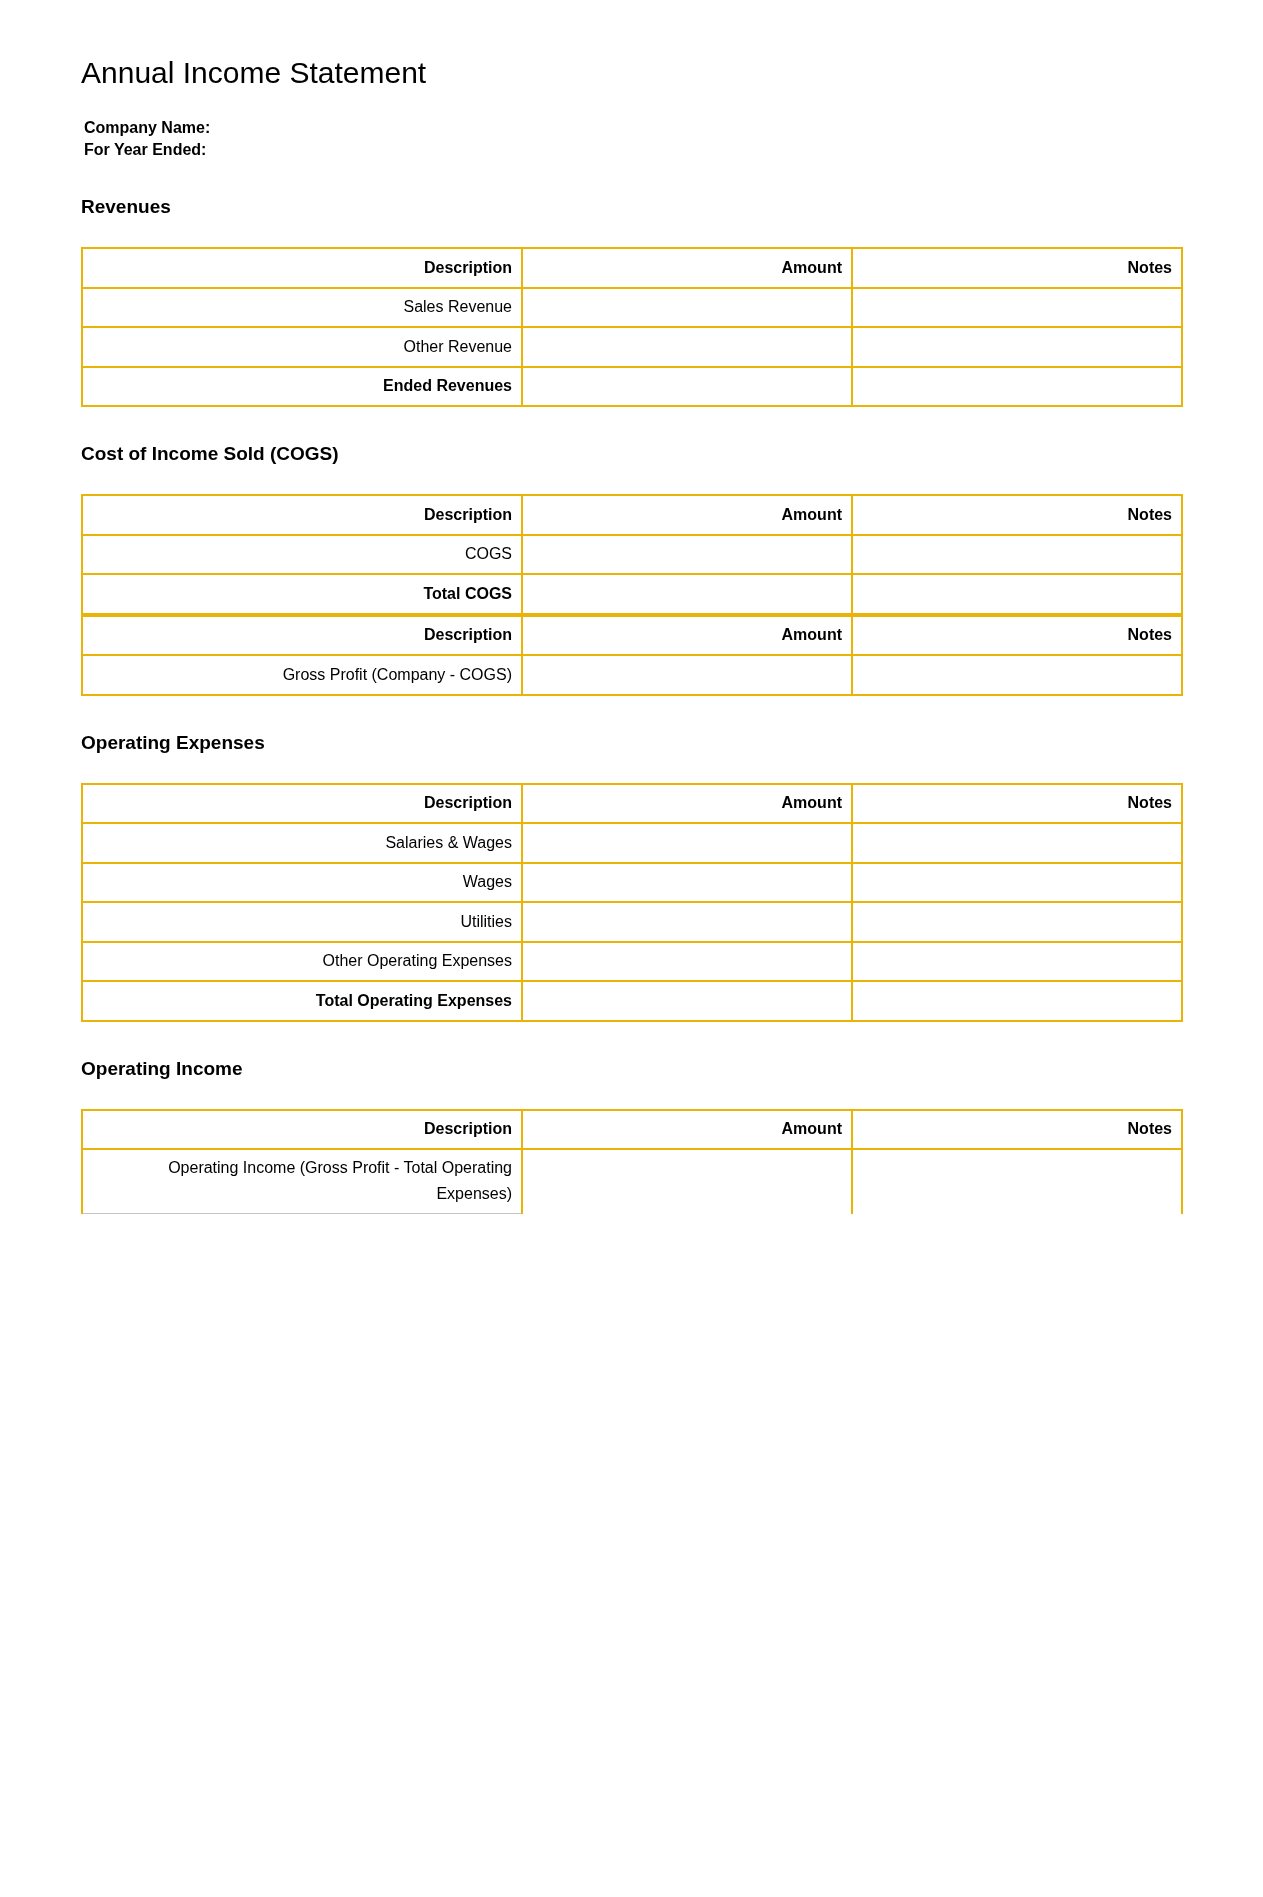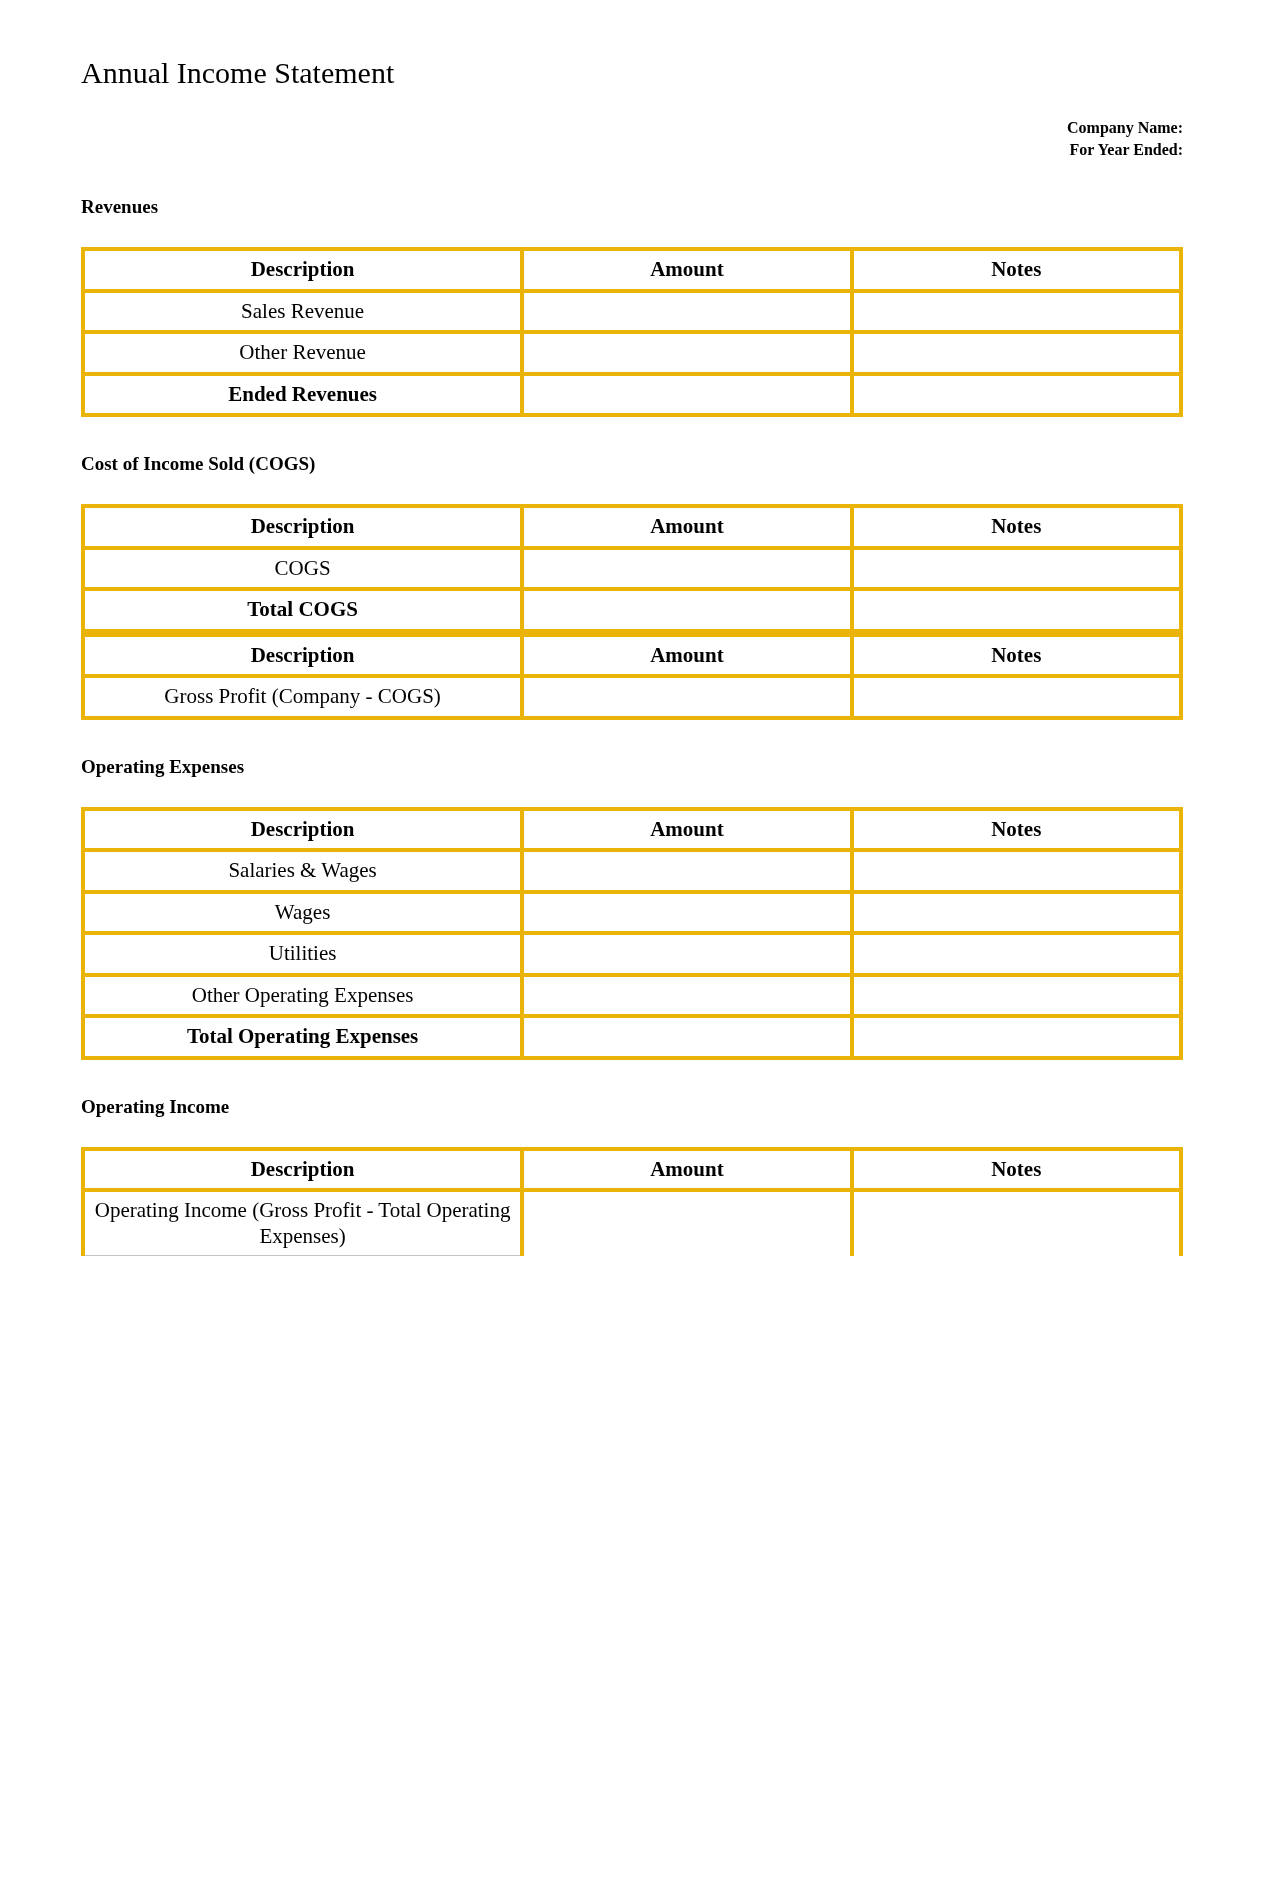--- a/index.html
+++ b/index.html
@@ -12,56 +12,54 @@
     height: 1897px;
     overflow: hidden;
     font-family: "Liberation Sans", sans-serif;
     color: #000000;
     -webkit-font-smoothing: antialiased;
   }
   .doc {
     padding: 55px 80px 0 81px;
     box-sizing: border-box;
     width: 1263px;
-    font-family: Liberation Serif, serif;
   }
   h1.title {
     margin: 0;
     font-size: 30px;
     font-weight: 400;
     line-height: 36px;
     letter-spacing: 0;
   }
   .meta {
     margin: 26px 0 0 3px;
     font-size: 16px;
     font-weight: 700;
     line-height: 21.5px;
-    text-align: right;
   }
   h2.section-heading {
     margin: 35px 0 29px 0;
     font-size: 19px;
     font-weight: 700;
     line-height: 23px;
   }
   table.income-table {
     border-collapse: collapse;
     table-layout: fixed;
     width: 1102px;
   }
   col.c-desc  { width: 40%; }
   col.c-amt   { width: 30%; }
   col.c-notes { width: 30%; }
   .income-table th,
   .income-table td {
-    border: 4px solid #eab308;
-    font-size: 21px;
+    border: 2px solid #eab308;
+    font-size: 16px;
     font-weight: 400;
-    text-align: center;
+    text-align: right;
     vertical-align: middle;
     padding: 0 9px;
     height: 37.5px;
     overflow: hidden;
   }
   .income-table th {
     font-weight: 700;
   }
   tr.total td:first-child {
     font-weight: 700;

